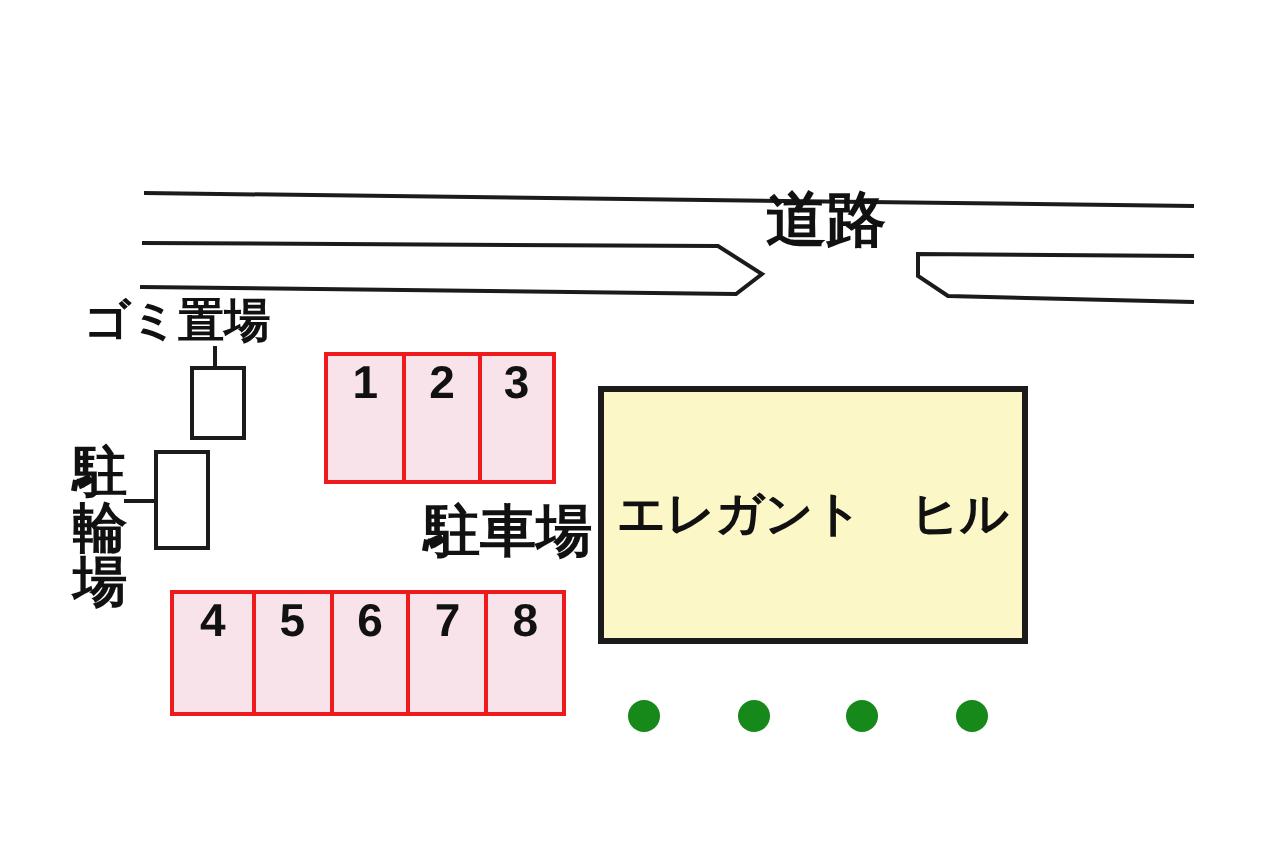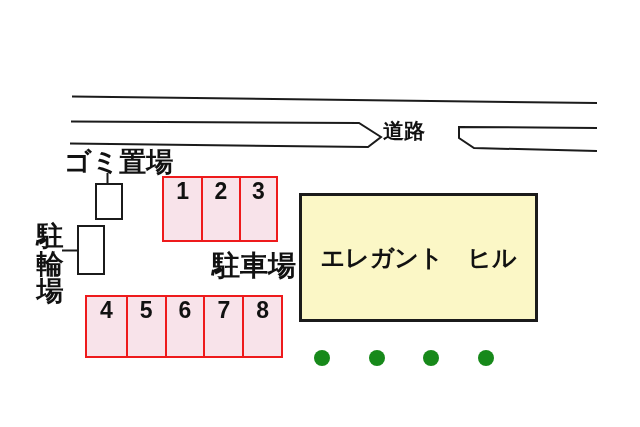--- a/index.html
+++ b/index.html
@@ -2,22 +2,22 @@
 <html><head>
 <meta charset="utf-8">
 <style>
   html,body{margin:0;padding:0;background:#fff;}
   .canvas{
     position:relative;width:640px;height:427px;background:#ffffff;overflow:hidden;
     font-family:"Liberation Sans","DejaVu Sans",sans-serif;color:#111;
   }
   .plan-lines{position:absolute;left:0;top:0;width:640px;height:427px;}
   .lbl{position:absolute;font-weight:700;white-space:nowrap;line-height:1;}
-  .road-label{left:383px;top:120px;font-size:21px;}
-  .garbage-label{left:64px;top:149px;font-size:27px;letter-spacing:0px;}
+  .road-label{left:383px;top:96px;font-size:30px;}
+  .garbage-label{left:42px;top:149px;font-size:23px;letter-spacing:0px;}
   .parking-label{left:184px;top:252px;font-size:28px;margin-left:28px;}
   .vlabel{
     position:absolute;left:36px;top:223px;width:28px;font-size:27px;font-weight:700;
     text-align:center;line-height:27.5px;
   }
   .vlabel span{display:block;}
   .box{position:absolute;border:2.5px solid #1b1b1b;background:#ffffff;box-sizing:border-box;}
   .garbage-box{left:95px;top:183px;width:28px;height:37px;}
   .bicycle-box{left:77px;top:225px;width:28px;height:50px;}
   .stall-row{
@@ -26,21 +26,21 @@
   }
   .row-top{left:162px;top:176px;width:116px;height:66px;grid-template-columns:repeat(3,1fr);}
   .row-bottom{left:85px;top:295px;width:198px;height:63px;grid-template-columns:repeat(5,1fr);}
   .stall{
     box-sizing:border-box;border-left:2.5px solid #ee1a1c;
     display:flex;justify-content:center;align-items:flex-start;
     padding-top:2px;font-size:23px;font-weight:700;line-height:1;color:#111;
   }
   .stall:first-child{border-left:none;}
   .building{
-    position:absolute;left:299px;top:193px;width:239px;height:129px;box-sizing:border-box;
+    position:absolute;left:299px;top:193px;width:215px;height:129px;box-sizing:border-box;
     border:3px solid #1b1b1b;background:#fbf7c6;
     display:flex;align-items:center;justify-content:center;font-family:Liberation Serif, serif;
   }
   .building-name{font-size:24px;font-weight:700;white-space:pre;line-height:1;}
   .trees{
     position:absolute;left:314px;top:350px;width:180px;height:16px;
     display:flex;justify-content:space-between;align-items:center;
   }
   .tree{width:16px;height:16px;border-radius:50%;background:#17891a;}
 </style>

